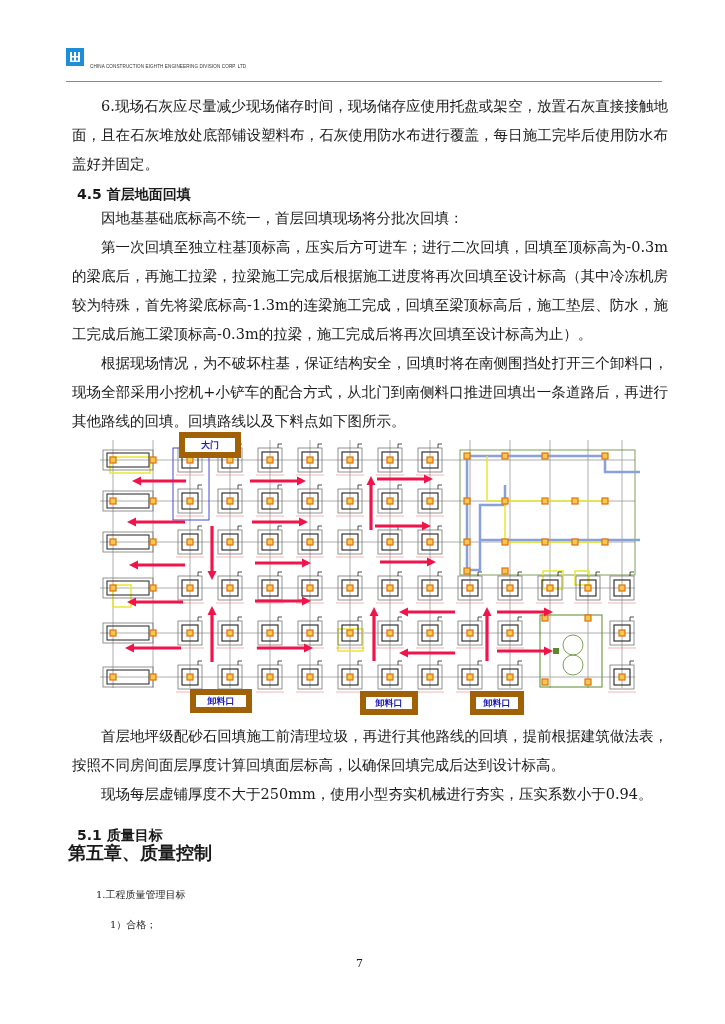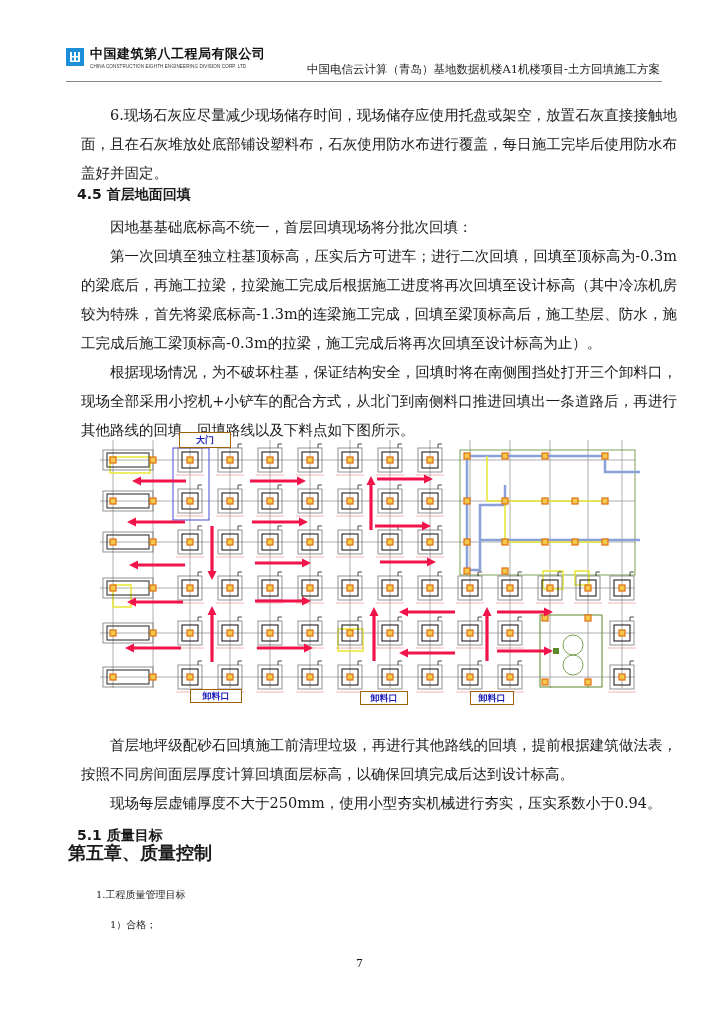--- a/index.html
+++ b/index.html
@@ -9,53 +9,51 @@
   .logo-box { position: absolute; left: 0; top: 6px; width: 18px; height: 18px; background: #1d8fd8;
               display: flex; align-items: center; justify-content: center; }
   .logo-box svg { display: block; }
   .logo-cn { position: absolute; left: 24px; top: 3px; font-family: "DejaVu Sans", sans-serif;
              font-weight: bold; font-size: 13px; letter-spacing: 0.5px; color: #111; white-space: nowrap; }
   .logo-en { position: absolute; left: 24px; top: 22px; font-family: "Liberation Sans", sans-serif;
              font-size: 4.6px; color: #333; letter-spacing: 0.1px; white-space: nowrap; }
   .doc-title { position: absolute; right: 2px; top: 20px; font-size: 11.5px; color: #222; white-space: nowrap; }
   .header-rule { position: absolute; left: 66px; top: 81px; width: 596px; height: 0; border-top: 1px solid #888; }
 
-  .p { position: absolute; left: 68px; width: 596px; font-size: 14.5px; line-height: 29px; margin: 13px;
+  .p { position: absolute; left: 68px; width: 596px; font-size: 14.5px; line-height: 29px; margin: 4px;
        text-align: justify; text-justify: inter-character; }
   .p.indent { text-indent: 29px; }
   .h2 { position: absolute; left: 68px; font-family: "DejaVu Sans", sans-serif; font-weight: bold;
         font-size: 14px; margin: 9px; }
   .h1 { position: absolute; left: 68px; font-family: "DejaVu Sans", sans-serif; font-weight: bold;
         font-size: 18px; margin: 0; }
   .li { position: absolute; font-size: 10px; margin: 0; }
   .page-num { position: absolute; left: 356px; top: 957px; font-size: 11px; }
 
   
   .diagram { position: absolute; left: 95px; top: 430px; width: 545px; height: 280px; }
   .diagram svg { position: absolute; left: 0; top: 0; }
-  .label-box { position: absolute; border: 1px solid #a16207; background: #fff; color: #1a1ab8;
+  .label-box { position: absolute; border: 6px solid #a16207; background: #fff; color: #1a1ab8;
                font-family: "DejaVu Sans", sans-serif; font-weight: bold; font-size: 9px;
                display: flex; align-items: center; justify-content: center; }
 </style>
 </head>
 <body>
 
 <div class="header">
   <div class="logo-box">
     <svg width="14" height="14" viewBox="0 0 14 14">
       <rect x="2" y="2" width="2" height="10" fill="#fff"></rect>
       <rect x="6" y="2" width="2" height="10" fill="#fff"></rect>
       <rect x="10" y="2" width="2" height="10" fill="#fff"></rect>
       <rect x="2" y="6" width="10" height="1.5" fill="#fff"></rect>
       <rect x="2" y="10.5" width="10" height="1.5" fill="#fff"></rect>
     </svg>
   </div>
-  <div class="logo-cn">中国建筑第八工程局有限公司</div>
   <div class="logo-en">CHINA CONSTRUCTION EIGHTH ENGINEERING DIVISION CORP. LTD</div>
-  <div class="doc-title">中国电信云计算（青岛）基地数据机楼A1机楼项目-土方回填施工方案</div>
 </div>
 <div class="header-rule"></div>
 
 <p class="p indent" style="top:88px;">6.现场石灰应尽量减少现场储存时间，现场储存应使用托盘或架空，放置石灰直接接触地面，且在石灰堆放处底部铺设塑料布，石灰使用防水布进行覆盖，每日施工完毕后使用防水布盖好并固定。</p>
 <h2 class="h2" style="top:177px;">4.5 首层地面回填</h2>
 <p class="p indent" style="top:200px;">因地基基础底标高不统一，首层回填现场将分批次回填：</p>
 <p class="p indent" style="top:229px;">第一次回填至独立柱基顶标高，压实后方可进车；进行二次回填，回填至顶标高为-0.3m的梁底后，再施工拉梁，拉梁施工完成后根据施工进度将再次回填至设计标高（其中冷冻机房较为特殊，首先将梁底标高-1.3m的连梁施工完成，回填至梁顶标高后，施工垫层、防水，施工完成后施工梁顶标高-0.3m的拉梁，施工完成后将再次回填至设计标高为止）。</p>
 <p class="p indent" style="top:345px;">根据现场情况，为不破坏柱基，保证结构安全，回填时将在南侧围挡处打开三个卸料口，现场全部采用小挖机+小铲车的配合方式，从北门到南侧料口推进回填出一条道路后，再进行其他路线的回填。回填路线以及下料点如下图所示。</p>
 
 <div class="diagram" id="diagram">

